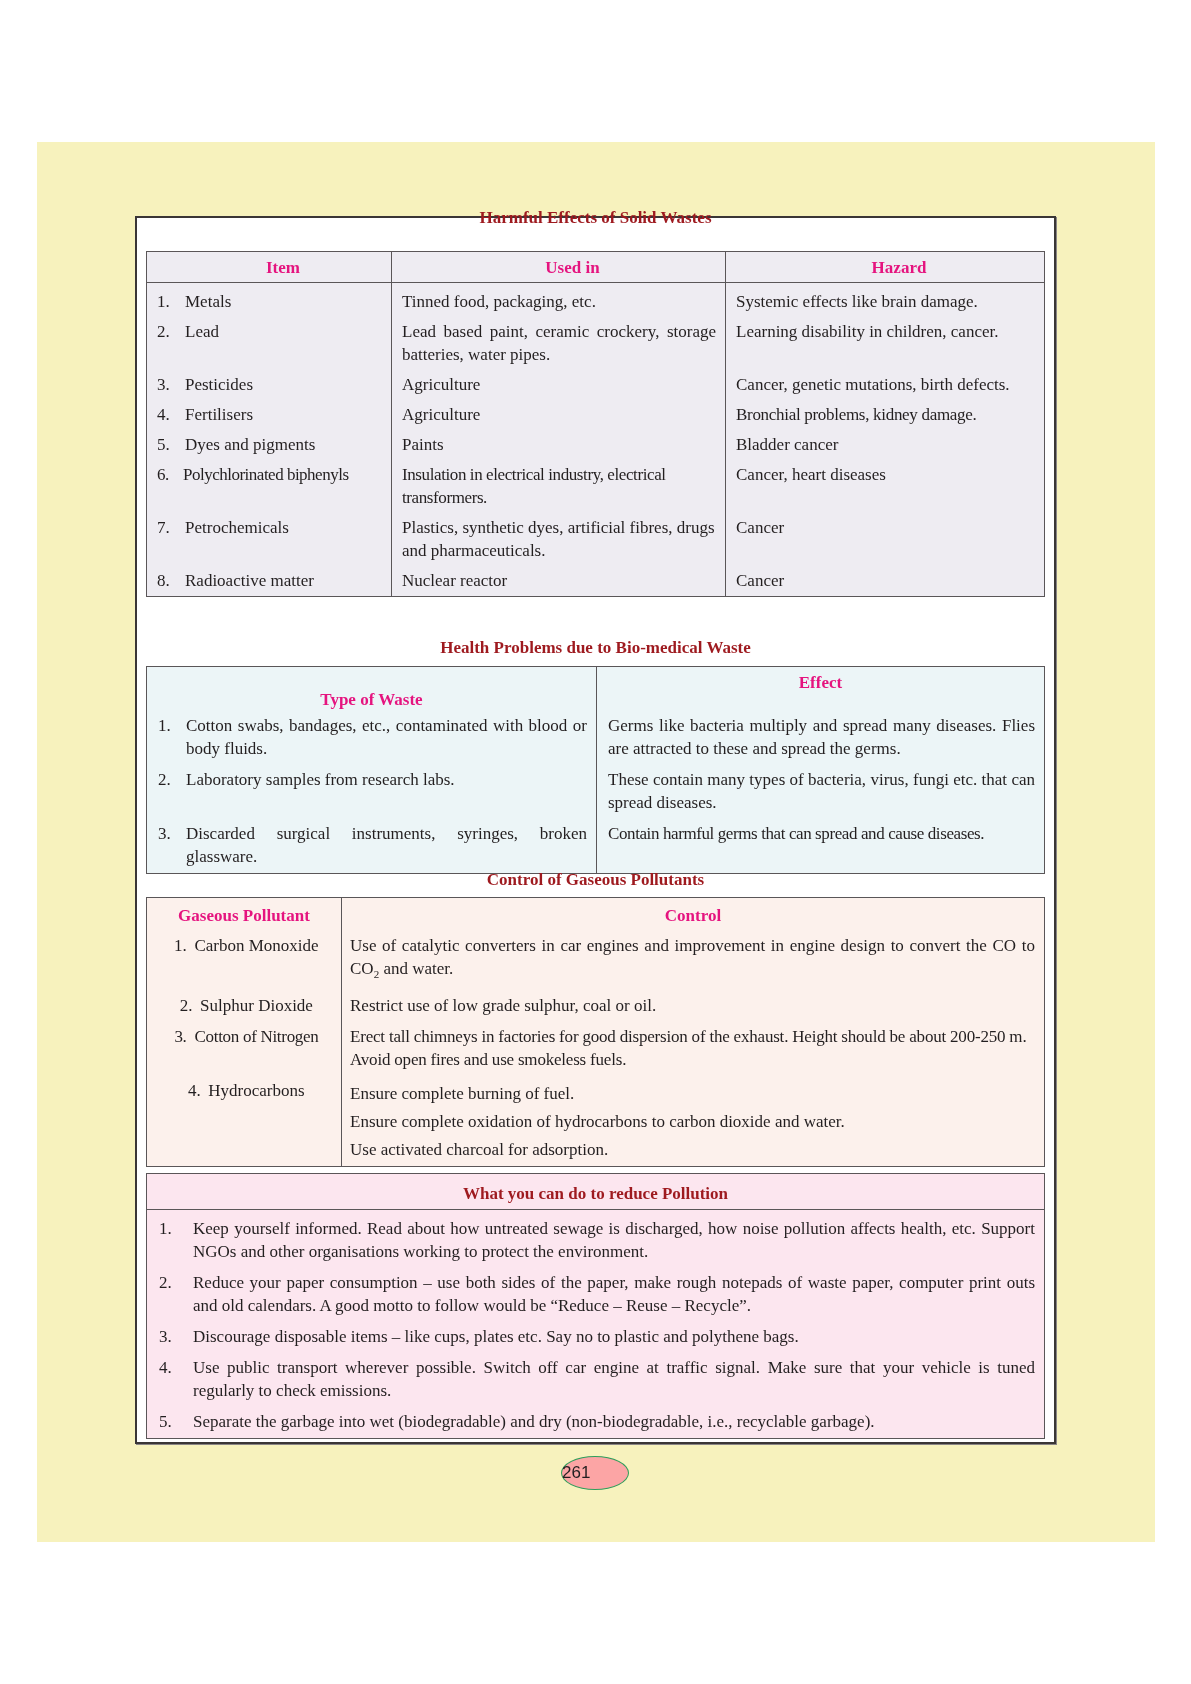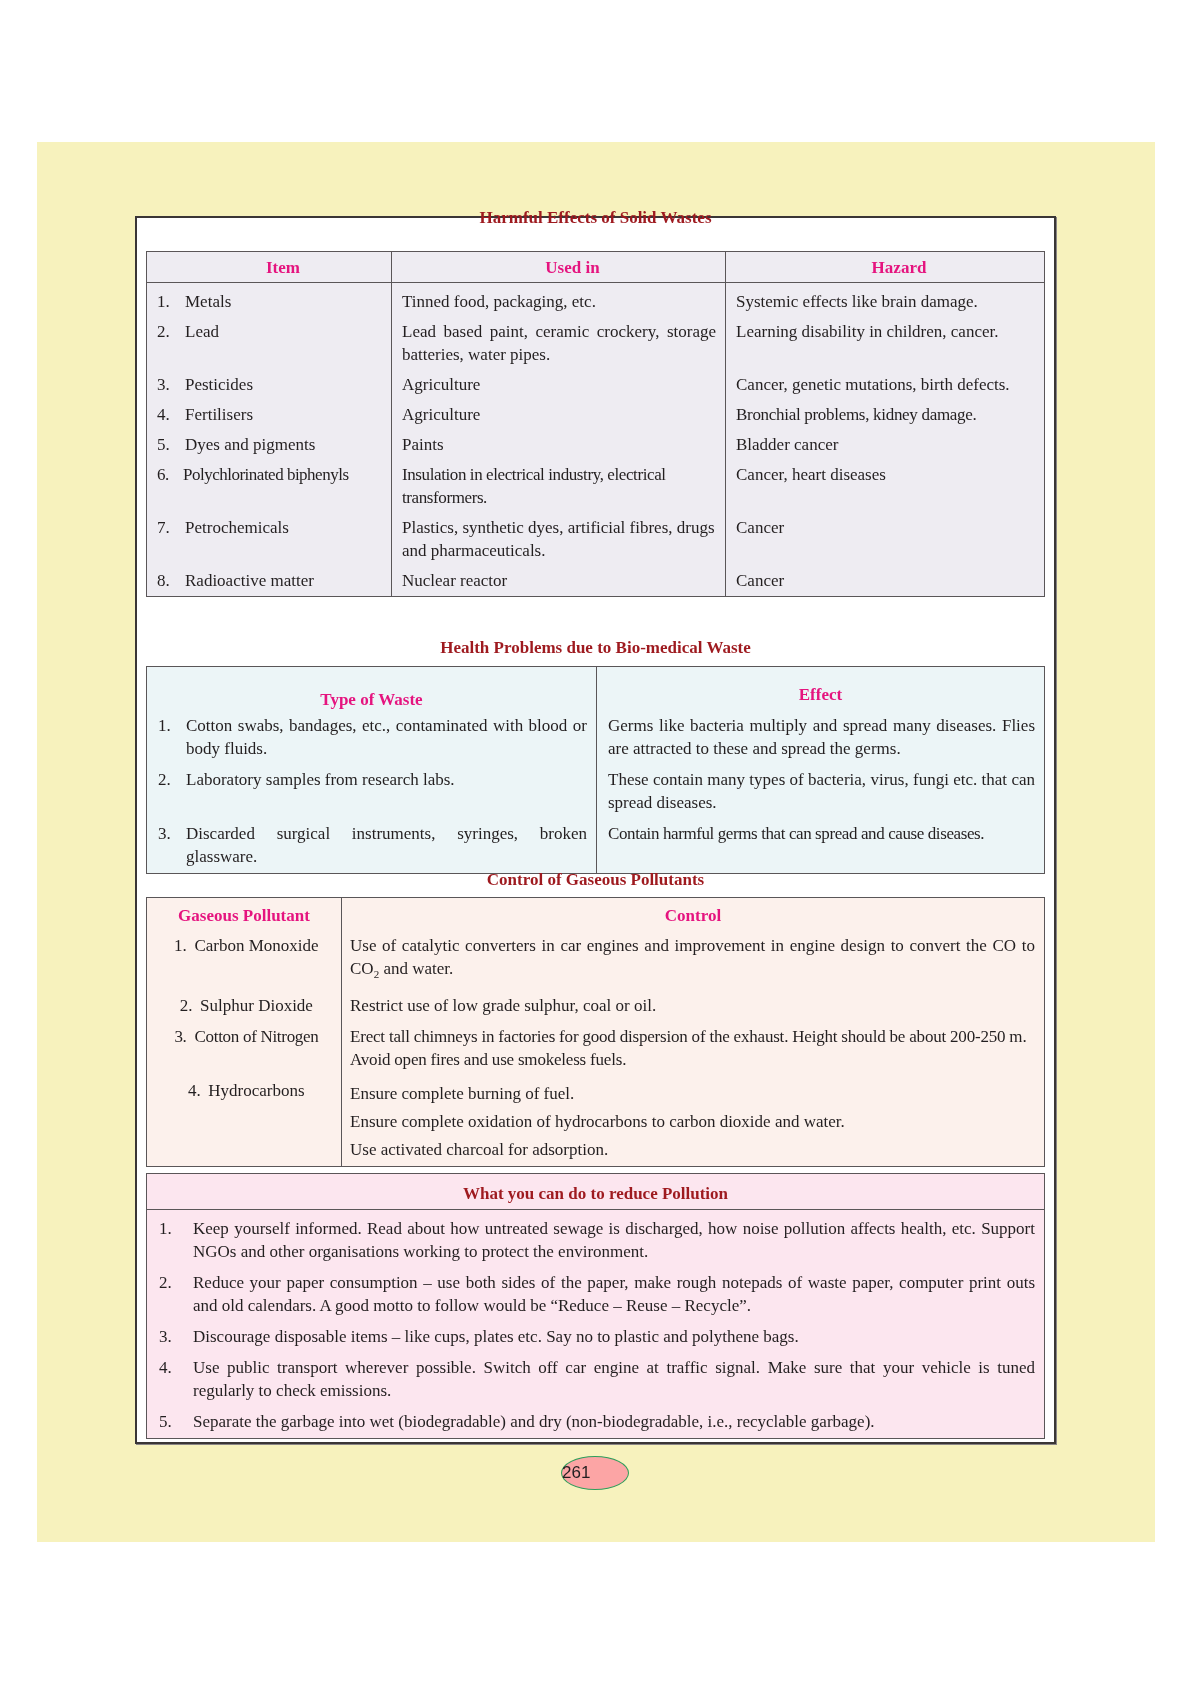--- a/index.html
+++ b/index.html
@@ -125,21 +125,21 @@
 
 <div class="sec-title" style="top:638px;">Health Problems due to Bio-medical Waste</div>
 <table id="t2">
   <colgroup>
       <col class="c1">
       <col class="c2">
     </colgroup>
   <thead>
     <tr>
       <th class="hd c1">Type of Waste</th>
-      <th class="hd c2" style="padding-top:16px;">Effect</th>
+      <th class="hd c2" style="padding-top:4px;">Effect</th>
     </tr>
   </thead>
   <tbody>
     <tr>
       <td class="c1">
           <div class="itm">
             <span class="num">1.</span>
             <span class="just">Cotton swabs, bandages, etc., contaminated with blood or body fluids.</span>
           </div>
         </td>

